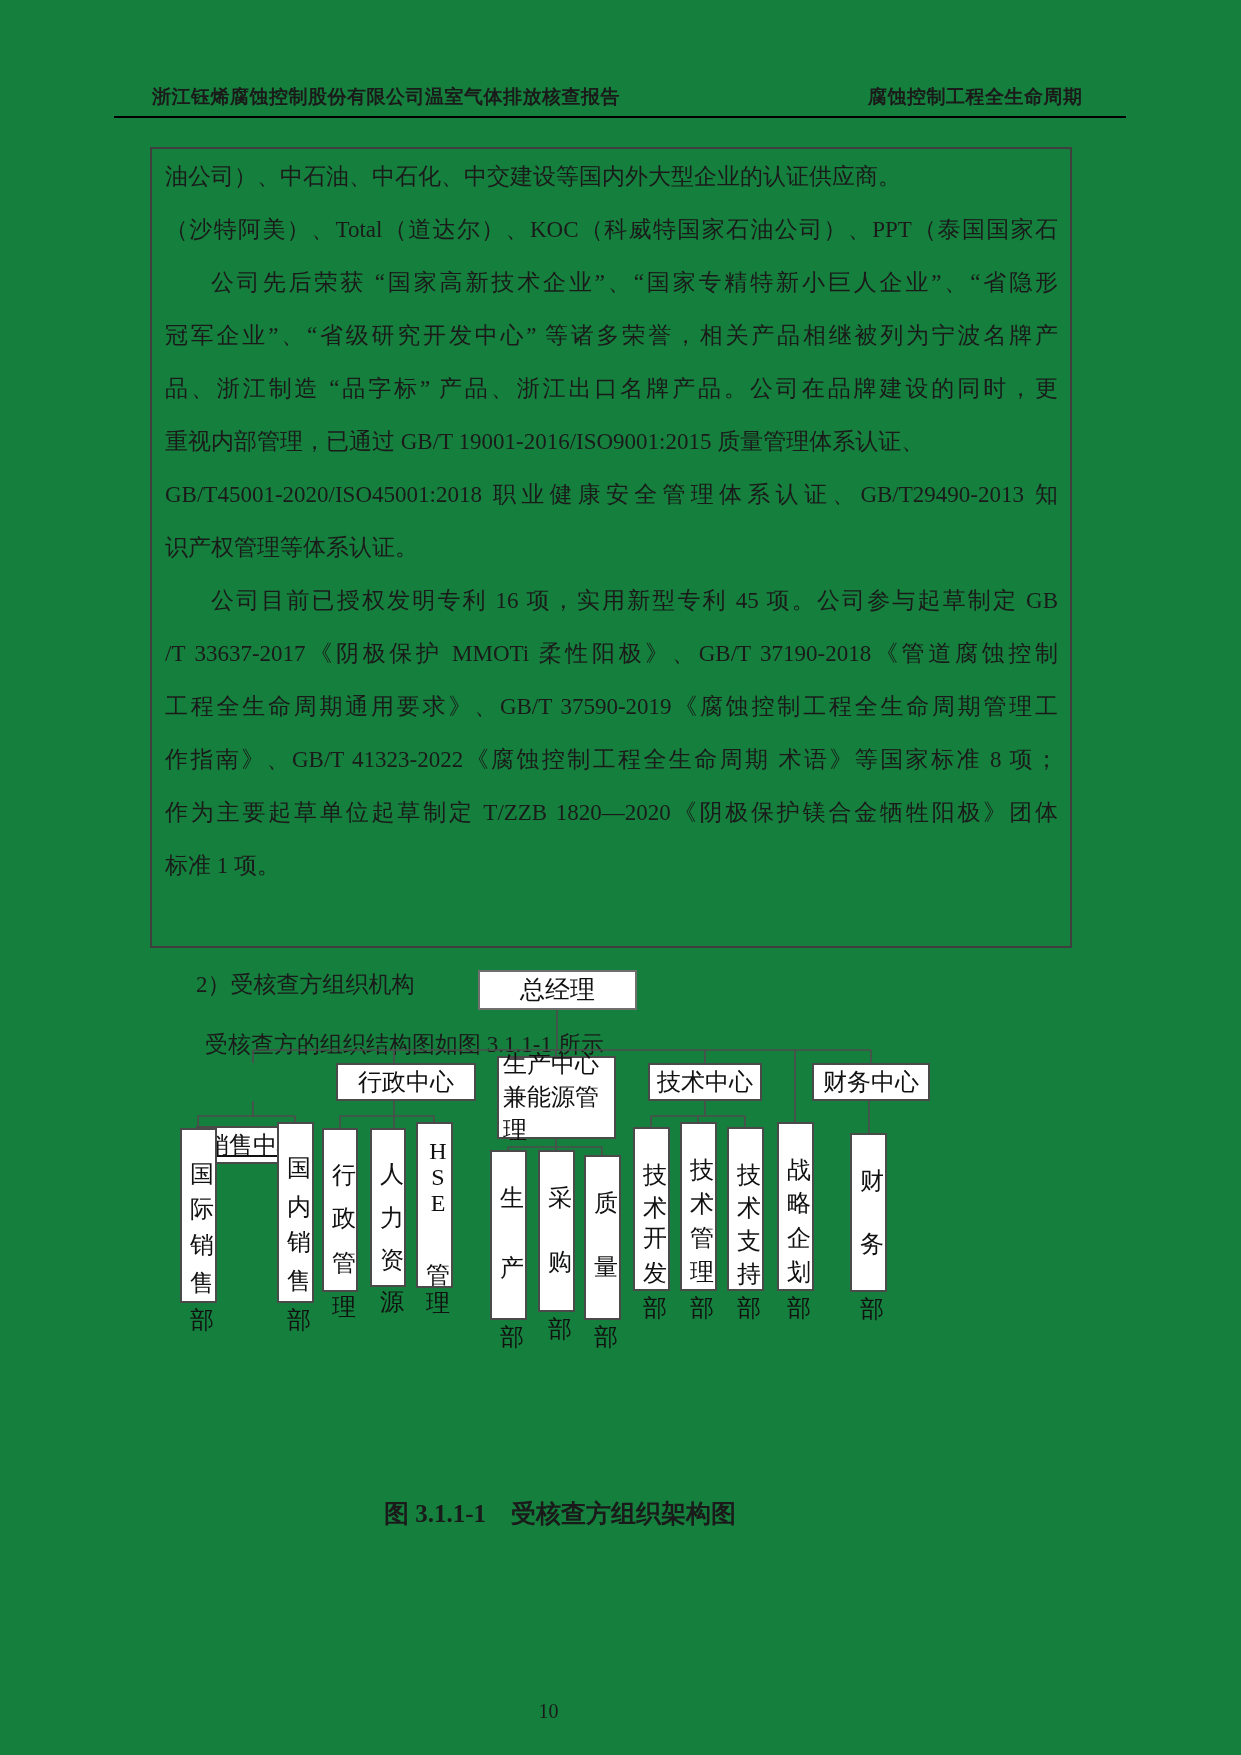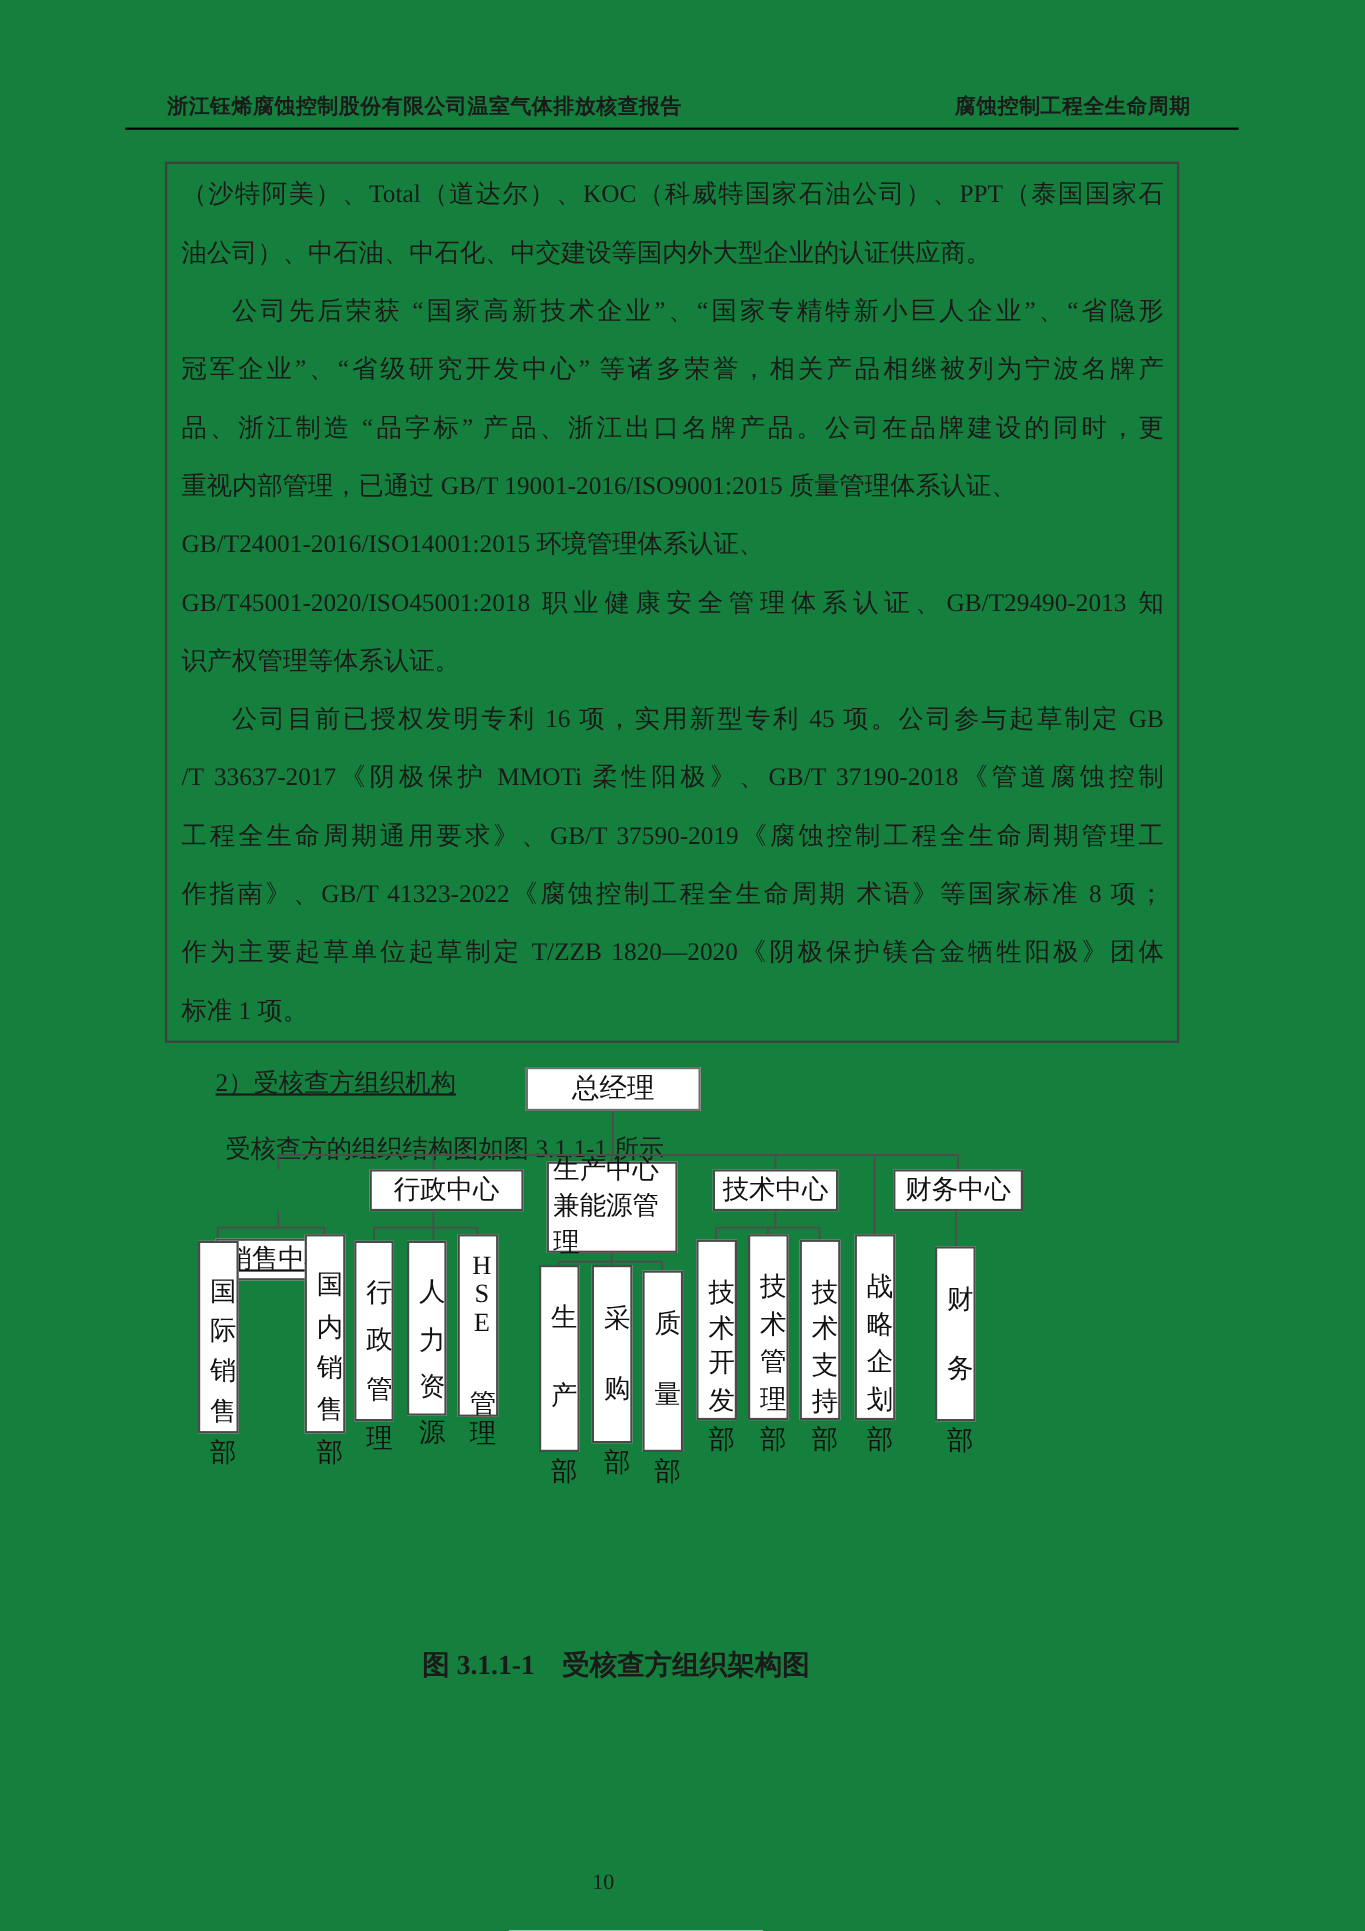--- a/index.html
+++ b/index.html
@@ -23,21 +23,21 @@
     border:2px solid #3f3f3f;box-sizing:border-box;
     padding:1px 12px 0 13px;
   }
   .bline{
     height:53px;line-height:53px;font-size:23px;white-space:nowrap;
     text-align:justify;overflow:hidden;
   }
   .bline.full{text-align-last:justify;white-space:normal;height:53px;}
   .bline.indent{text-indent:46px;}
   
-  #item-heading{left:196px;top:965px;font-size:23px;line-height:40px;text-decoration:underline;}
+  #item-heading{left:196px;top:965px;font-size:23px;line-height:40px;}
   #figure-intro{left:205px;top:1025px;font-size:23px;line-height:40px;}
   
   #connector-layer{left:0;top:0;width:1241px;height:1755px;pointer-events:none;}
   .obox{
     position:absolute;box-sizing:border-box;border:2px solid #4a4a4a;
     display:flex;align-items:center;justify-content:center;
     font-size:24px;color:#111;background:#fff;text-align:center;line-height:32px;
   }
   #org-root{border:2.5px solid #6f6f6f;font-size:25px;}
   #org-c2{justify-content:flex-start;text-align:left;padding:0 4px;line-height:33px;}
@@ -55,27 +55,26 @@
 </head>
 <body>
 
 <div id="page">
 
   <div class="abs hdr" id="hdr-left">浙江钰烯腐蚀控制股份有限公司温室气体排放核查报告</div>
   <div class="abs hdr" id="hdr-right">腐蚀控制工程全生命周期</div>
   <div class="abs" id="hdr-rule"></div>
 
   <div class="abs" id="textbox">
+    <div class="bline">油公司）、中石油、中石化、中交建设等国内外大型企业的认证供应商。</div>
     <div class="bline full">（沙特阿美）、Total（道达尔）、KOC（科威特国家石油公司）、PPT（泰国国家石</div>
-    <div class="bline">油公司）、中石油、中石化、中交建设等国内外大型企业的认证供应商。</div>
     <div class="bline full indent">公司先后荣获 “国家高新技术企业”、“国家专精特新小巨人企业”、“省隐形</div>
     <div class="bline full">冠军企业”、“省级研究开发中心” 等诸多荣誉，相关产品相继被列为宁波名牌产</div>
     <div class="bline full">品、浙江制造 “品字标” 产品、浙江出口名牌产品。公司在品牌建设的同时，更</div>
     <div class="bline">重视内部管理，已通过 GB/T 19001-2016/ISO9001:2015 质量管理体系认证、</div>
-    <div class="bline">GB/T24001-2016/ISO14001:2015 环境管理体系认证、</div>
     <div class="bline full">GB/T45001-2020/ISO45001:2018 职业健康安全管理体系认证、GB/T29490-2013 知</div>
     <div class="bline">识产权管理等体系认证。</div>
     <div class="bline full indent">公司目前已授权发明专利 16 项，实用新型专利 45 项。公司参与起草制定 GB</div>
     <div class="bline full">/T 33637-2017《阴极保护  MMOTi 柔性阳极》、GB/T 37190-2018《管道腐蚀控制</div>
     <div class="bline full">工程全生命周期通用要求》、GB/T 37590-2019《腐蚀控制工程全生命周期管理工</div>
     <div class="bline full">作指南》、GB/T 41323-2022《腐蚀控制工程全生命周期  术语》等国家标准 8 项；</div>
     <div class="bline full">作为主要起草单位起草制定 T/ZZB 1820—2020《阴极保护镁合金牺牲阳极》团体</div>
     <div class="bline">标准 1 项。</div>
   </div>
 

